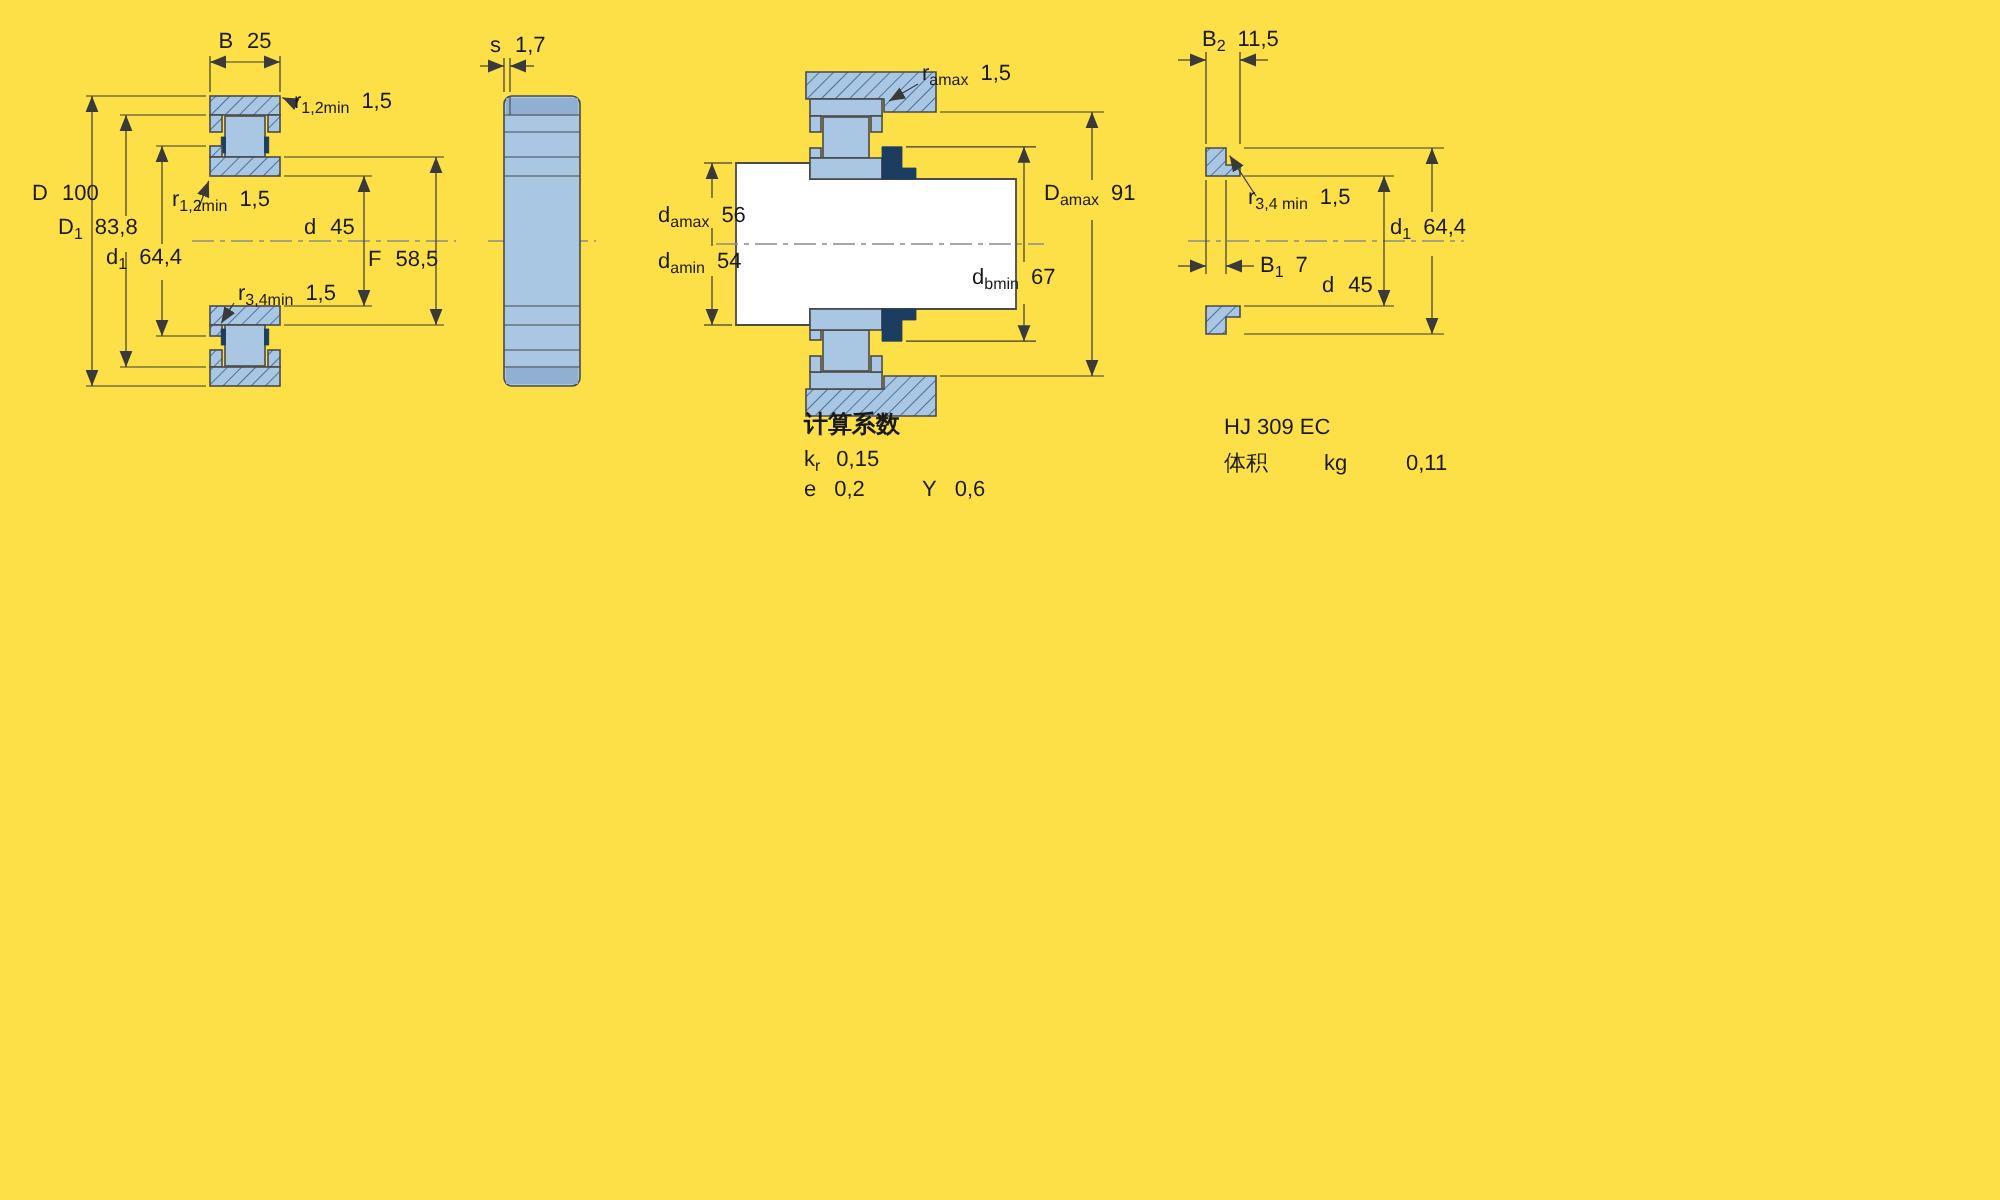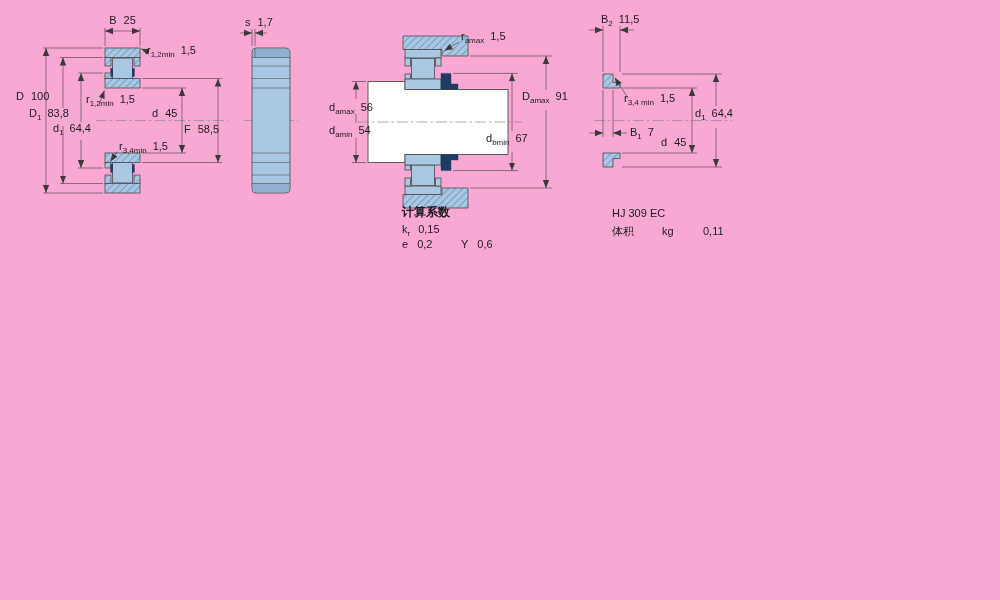--- a/index.html
+++ b/index.html
@@ -1,16 +1,16 @@
 <!DOCTYPE html>
 <html style="--fill: #a9c7e2; --fill-dark: #8fb0d0; --hatch: #48729e; --dark: #1c3c60; --outline: #4a4a4a; --dim: #3a3a3a; --text: #1a1a1a; --centerline: #8a8a8a;"><head>
 <meta charset="utf-8">
 <style>
   html,body{margin:0;padding:0;background:#fff;}
-  .canvas{width:1000px;height:600px;background:#f9a8d4;position:relative;font-family:"Liberation Sans",sans-serif;}
+  .canvas{width:1000px;height:600px;background:#fde047;position:relative;font-family:"Liberation Sans",sans-serif;}
   svg{display:block;}
   .dim{font-size:11px;fill:var(--text,#1a1a1a);}
   .dim .sub{font-size:8px;}
   .mid{text-anchor:middle;}
   .heading{font-size:12px;font-weight:bold;fill:var(--text,#1a1a1a);}
   .shape-fill{fill:var(--fill,#a9c7e2);stroke:var(--outline,#4a4a4a);stroke-width:.8;}
   .shape-hatch{fill:url(#hatch);stroke:var(--outline,#4a4a4a);stroke-width:.8;}
   .shape-dark{fill:var(--dark,#1c3c60);stroke:var(--dark,#1c3c60);stroke-width:.4;}
   .shape-darkfill{fill:var(--fill-dark,#8fb0d0);stroke:none;}
   .shape-white{fill:#ffffff;stroke:var(--outline,#4a4a4a);stroke-width:.9;}

